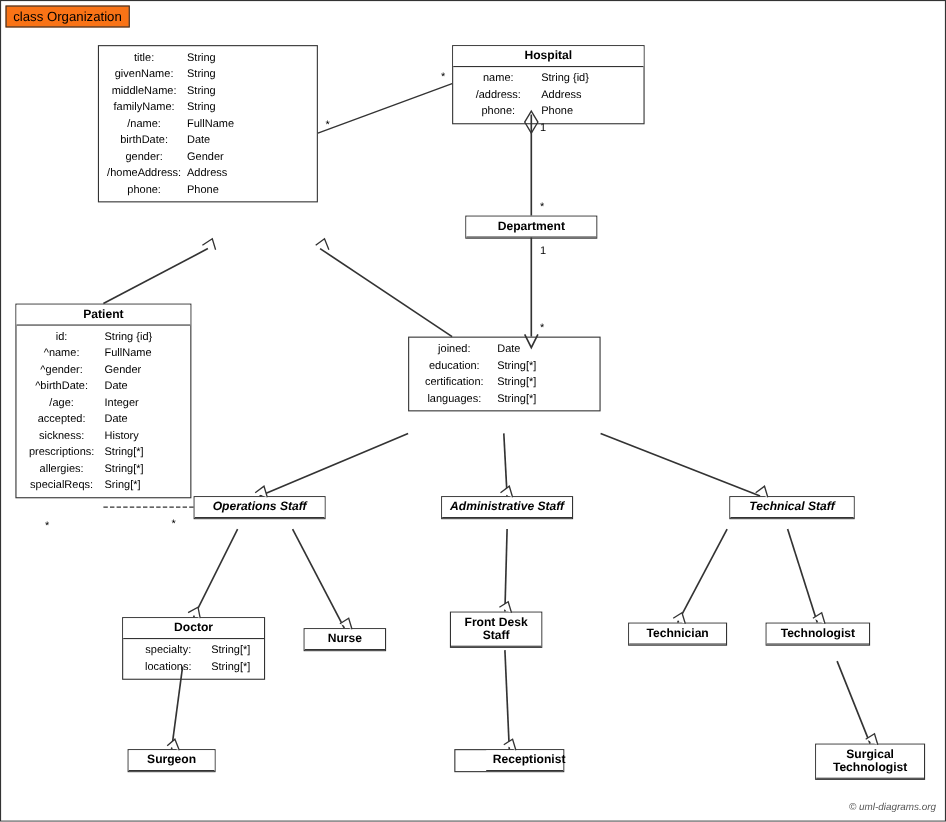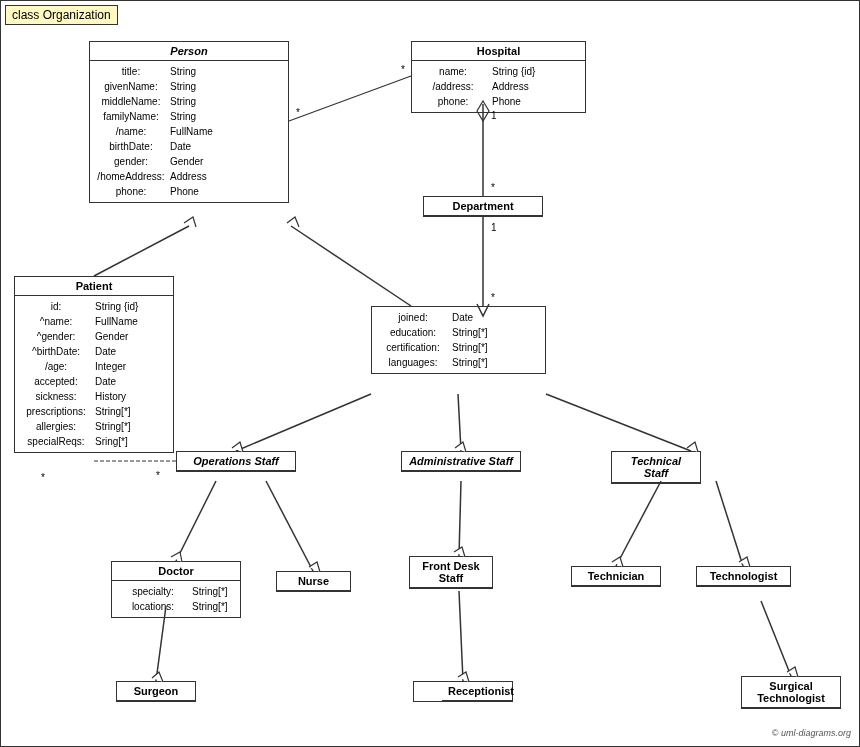--- a/index.html
+++ b/index.html
@@ -18,21 +18,21 @@
       height: 747px;
       border: 1px solid #333;
     }
     .diagram-title {
       position: absolute;
       top: 4px;
       left: 4px;
       border: 1px solid #333;
       padding: 2px 6px;
       font-size: 12px;
-      background: #fef9c3;
+      background: #f97316;
     }
     
     .uml-class {
       position: absolute;
       border: 1px solid #333;
       background: #fff;
       text-align: center;
     }
     .uml-class .class-name {
       border-bottom: 1px solid #333;
@@ -75,21 +75,20 @@
       font-style: italic;
     }
   </style>
 </head>
 <body>
 
 <div id="diagram">
   <div class="diagram-title">class Organization</div>
 
   <div class="uml-class" style="left:88px; top:40px; width:200px;">
-    <div class="class-name">Person</div>
     <div class="class-attrs">
       <div class="attr-row">
           <span class="attr-name">title:</span>
           <span class="attr-type">String</span>
         </div>
       <div class="attr-row">
           <span class="attr-name">givenName:</span>
           <span class="attr-type">String</span>
         </div>
       <div class="attr-row">
@@ -213,21 +212,21 @@
   </div>
 
   <div class="uml-class" style="left:175px; top:450px; width:120px;">
     <div class="class-name">Operations Staff</div>
   </div>
 
   <div class="uml-class" style="left:400px; top:450px; width:120px;">
     <div class="class-name">Administrative Staff</div>
   </div>
 
-  <div class="uml-class" style="left:610px; top:450px; width:90px;">
+  <div class="uml-class" style="left:662px; top:450px; width:114px;">
     <div class="class-name">Technical Staff</div>
   </div>
 
   <div class="uml-class" style="left:110px; top:560px; width:130px;">
     <div class="class-name normal">Doctor</div>
     <div class="class-attrs">
       <div class="attr-row">
           <span class="attr-name">specialty:</span>
           <span class="attr-type">String[*]</span>
         </div>

